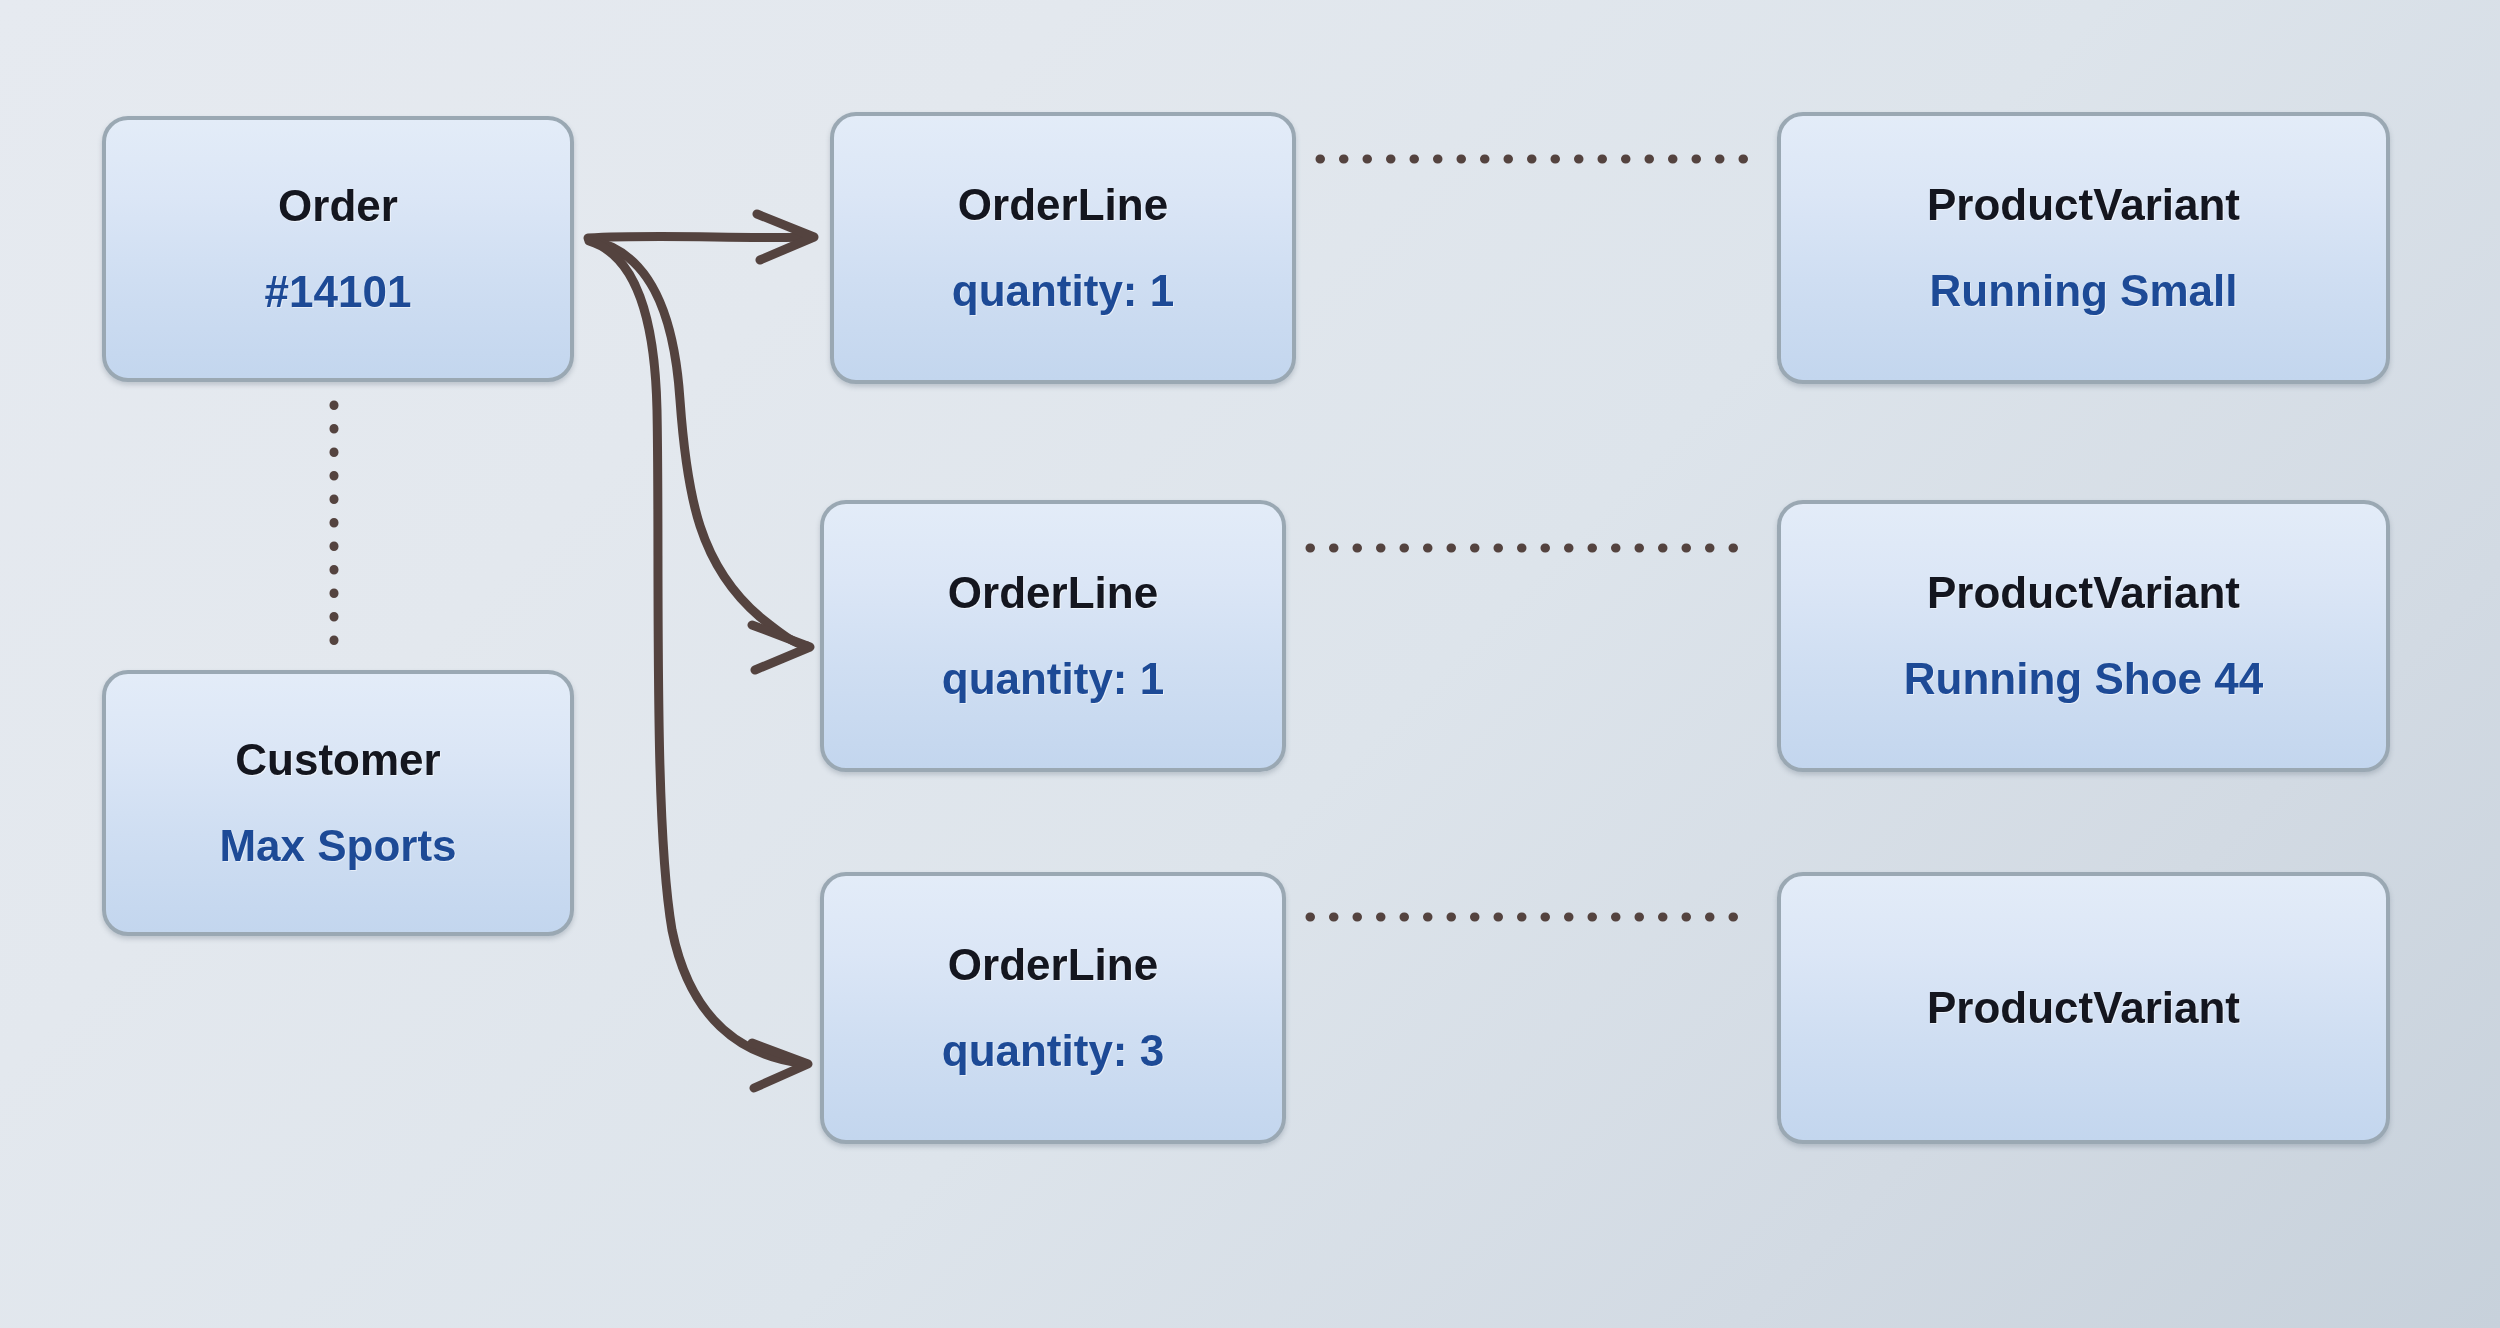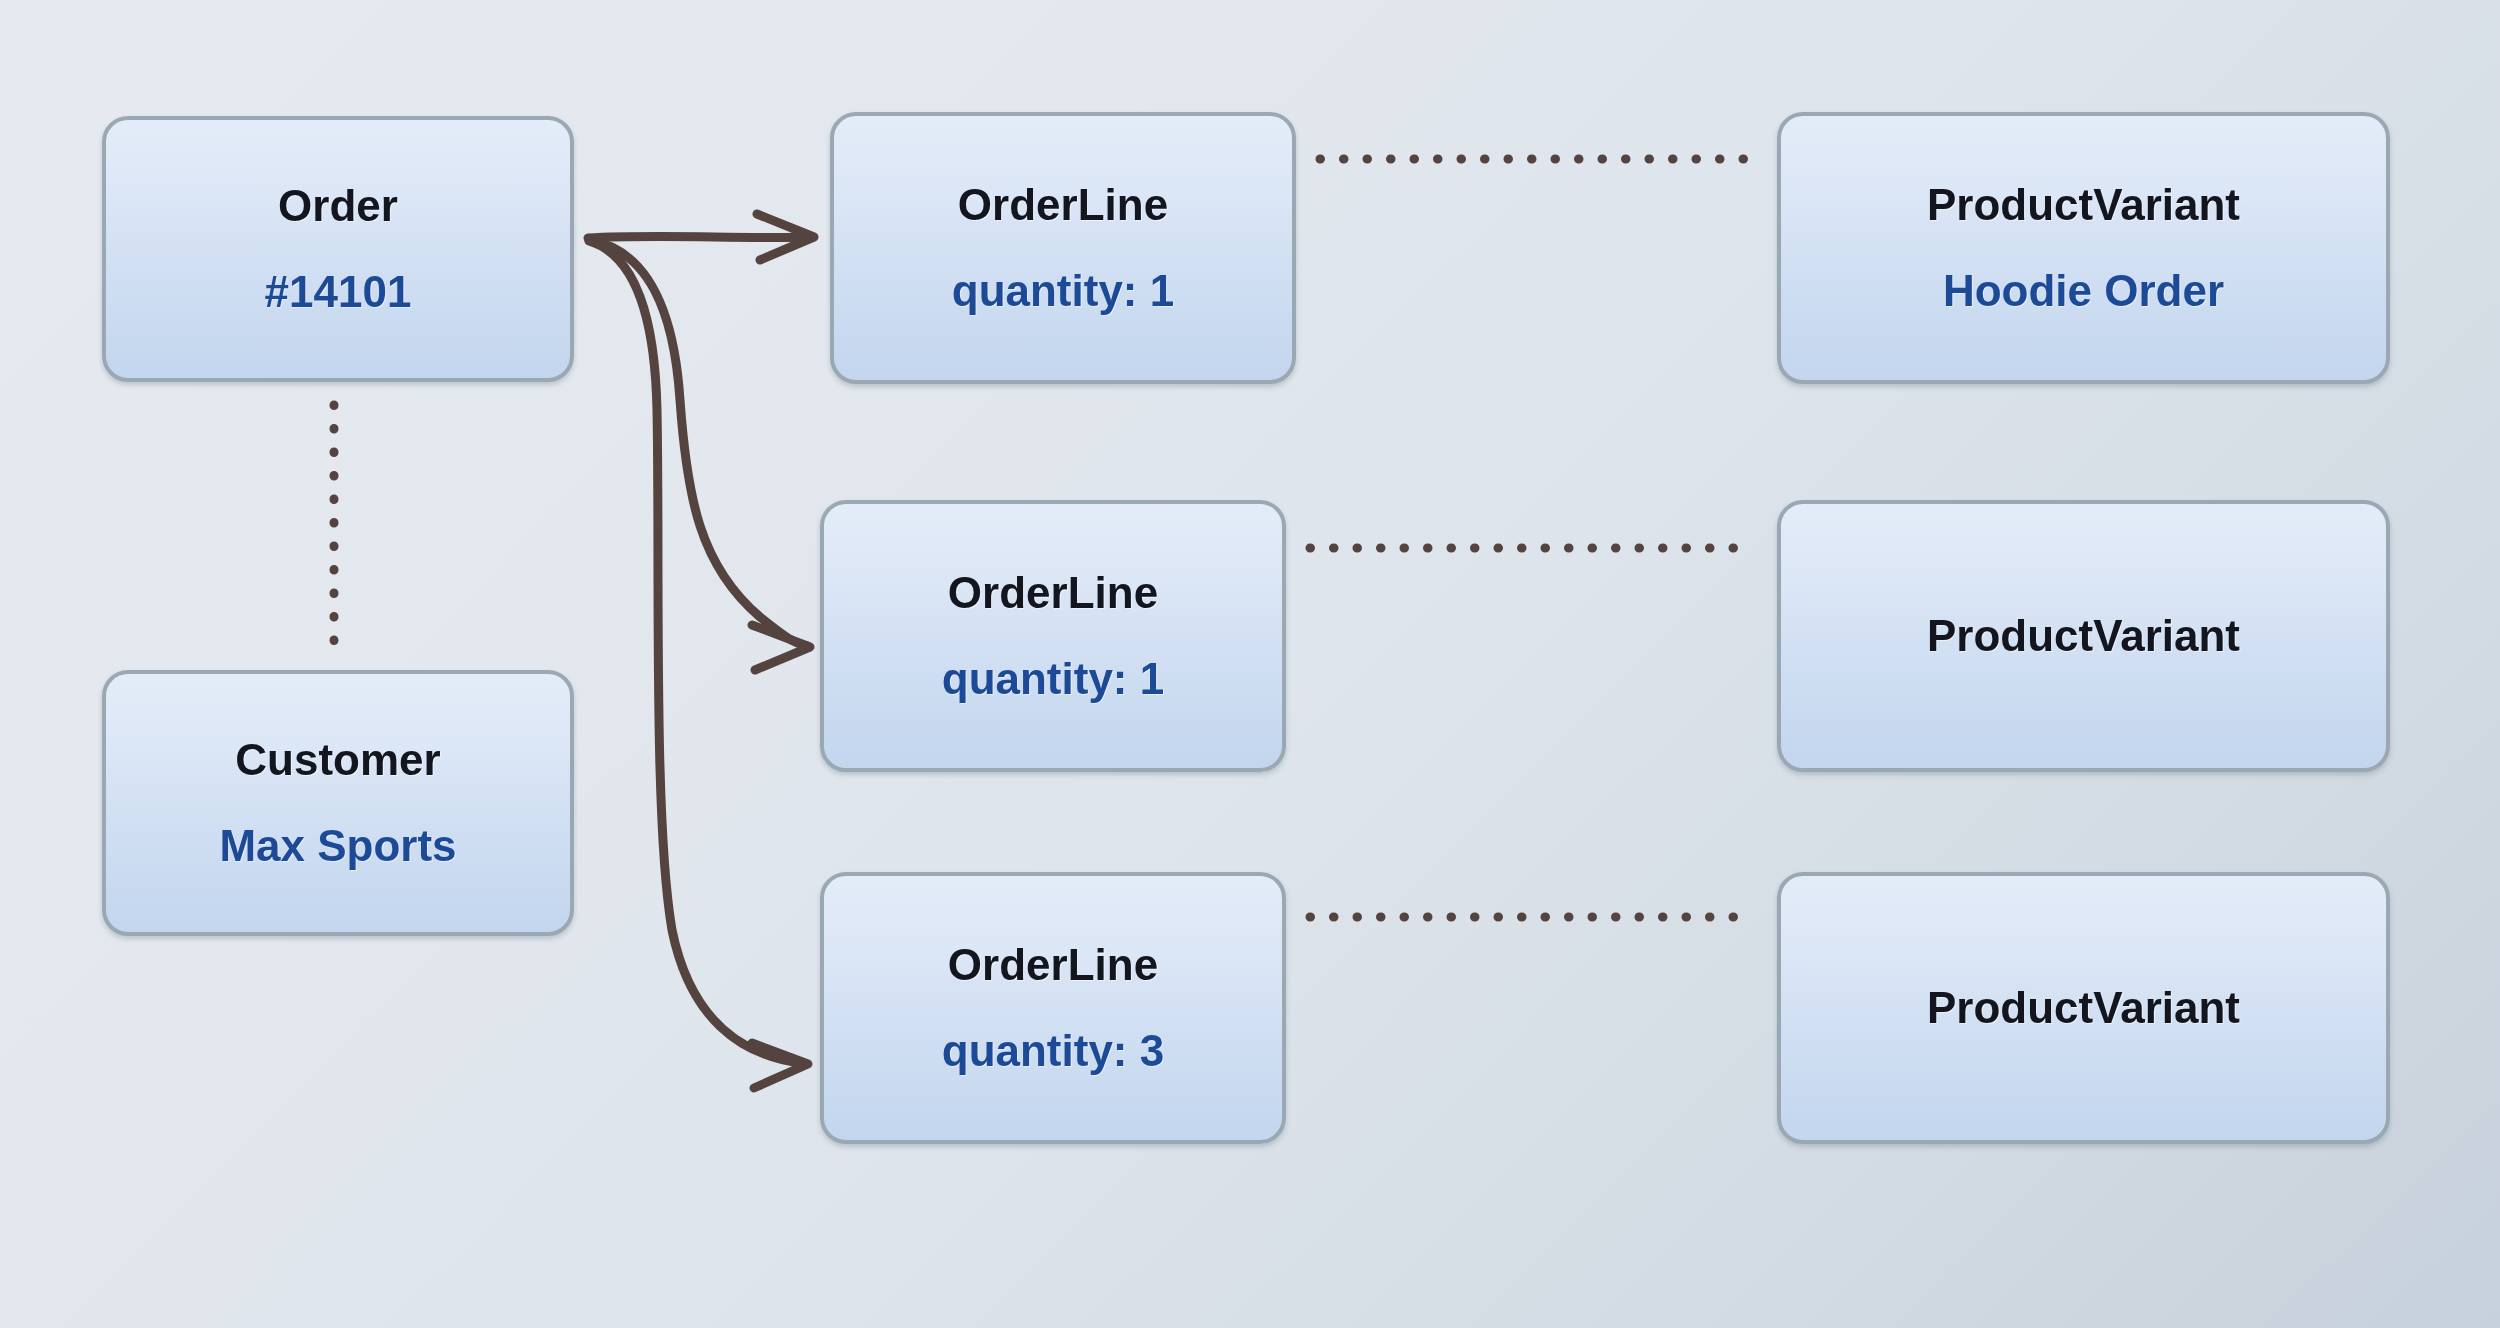--- a/index.html
+++ b/index.html
@@ -154,24 +154,25 @@
     <span class="subtitle">quantity: 1</span>
   </div>
 
   <div class="node" id="node-orderline-3">
     <span class="title">OrderLine</span>
     <span class="subtitle">quantity: 3</span>
   </div>
 
   <div class="node" id="node-variant-1">
     <span class="title">ProductVariant</span>
-    <span class="subtitle">Hoodie Order</span>
+    <span class="subtitle">Running Small</span>
   </div>
 
   <div class="node" id="node-variant-2">
     <span class="title">ProductVariant</span>
+    <span class="subtitle">Running Shoe 44</span>
   </div>
 
   <div class="node" id="node-variant-3">
     <span class="title">ProductVariant</span>
   </div>
 
 </div>
 
 </body></html>

